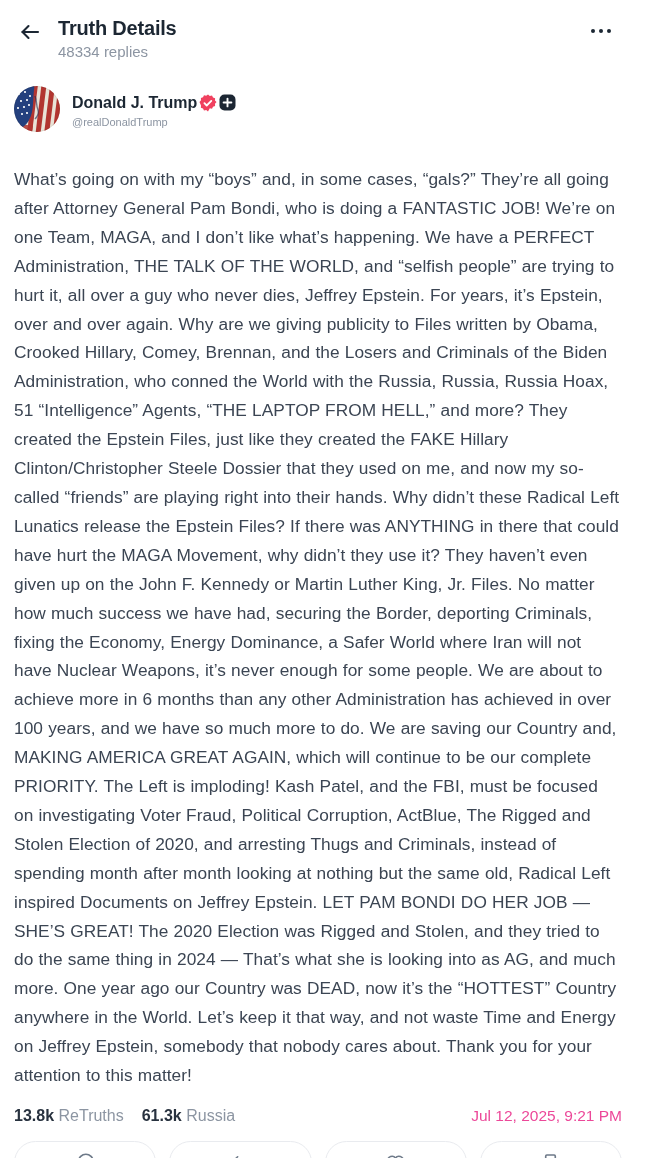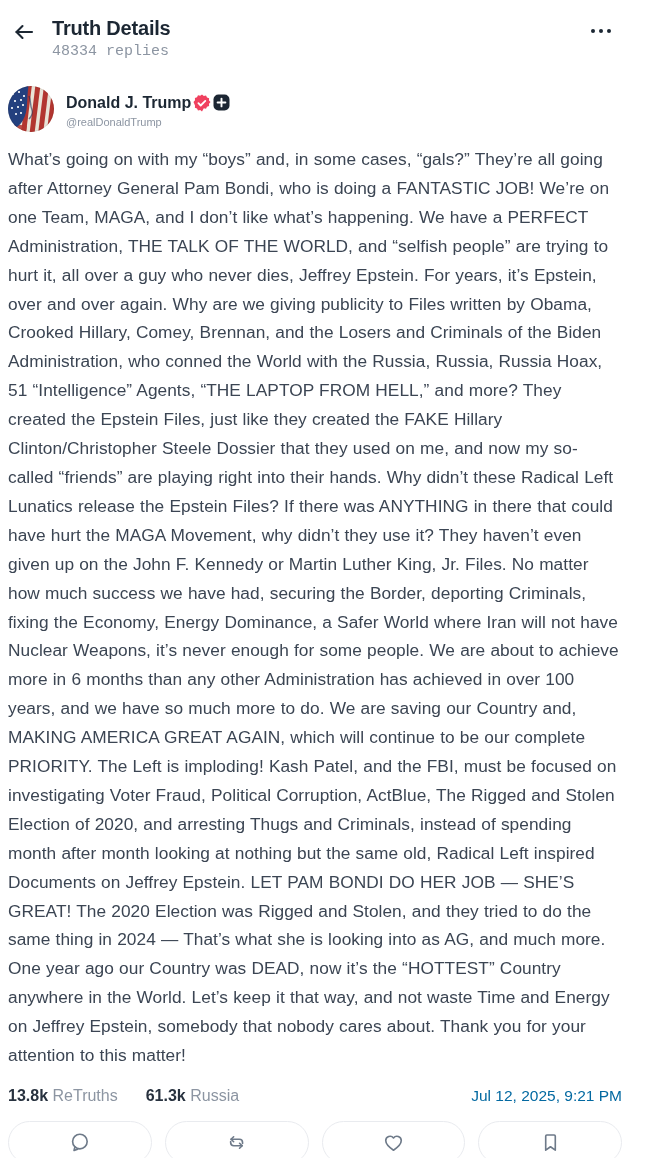--- a/index.html
+++ b/index.html
@@ -3,62 +3,62 @@
 <meta charset="utf-8">
 <style>
   * { margin: 0; padding: 0; box-sizing: border-box; }
   html, body { background: #ffffff; }
   body {
     width: 660px; height: 1158px;
     font-family: "Liberation Sans", "DejaVu Sans", sans-serif;
     color: #3b4553;
     overflow: hidden;
   }
-  .page { width: 636px; height: 1158px; padding: 16px 14px 0 8px; background: #fff; }
+  .page { width: 636px; height: 1158px; padding: 16px 14px 0 14px; background: #fff; }
 
   
   .header { display: flex; align-items: flex-start; position: relative; }
   .back-btn {
     background: none; border: none; cursor: pointer; padding: 2px 4px 0 4px;
     margin-top: 2px; color: #1c2733; display: flex;
   }
   .head-text { margin-left: 12px; }
   .page-title { font-size: 20px; font-weight: 700; color: #1c2733; letter-spacing: -0.2px; line-height: 24px; }
-  .replies-count { font-size: 15px; color: #8c95a2; margin-top: 3px; font-family: Liberation Mono, monospace; }
+  .replies-count { font-size: 15px; color: #8c95a2; margin-top: 3px; }
   .more-btn {
     background: none; border: none; cursor: pointer; color: #1c2733;
     position: absolute; right: 4px; top: 4px; display: flex; padding: 4px;
   }
 
   
   .author-row { display: flex; align-items: center; margin-top: 26px; }
   .avatar-btn { background: none; border: none; padding: 0; cursor: pointer; display: flex; border-radius: 50%; }
   .author-meta { margin-left: 12px; }
   .name-row { display: flex; align-items: center; gap: 0; }
   .author-name { font-size: 16px; font-weight: 700; color: #1c2733; cursor: pointer; }
   .badge { display: inline-flex; margin-left: 2px; }
   .author-handle { font-size: 11px; color: #8c95a2; margin-top: 4px; cursor: pointer; }
 
   
   .post-body {
-    margin-top: 10px;
+    margin-top: 30px;
     font-size: 17.3px;
     line-height: 28.9px;
     color: #3b4553;
     letter-spacing: 0.05px;
     word-spacing: 0.3px;
   }
 
   
   .stats-row { display: flex; justify-content: space-between; align-items: baseline; margin-top: 17px; }
-  .stats-left { display: flex; gap: 28px; }
+  .stats-left { display: flex; gap: 18px; }
   .stat { cursor: pointer; font-size: 16px; }
   .stat b { font-weight: 700; color: #28323f; }
   .stat .lbl { color: #8c95a2; font-weight: 400; }
-  .timestamp { font-size: 15.5px; color: #0369a1; }
+  .timestamp { font-size: 15.5px; color: #ec4899; }
 
   
   .action-bar { display: flex; gap: 13px; margin-top: 16px; }
   .action-pill {
     flex: 1; height: 43px;
     background: #fff;
     border: 1px solid #e9ebef;
     border-radius: 22px;
     display: flex; align-items: center; justify-content: center;
     color: #6e7a89; cursor: pointer;

